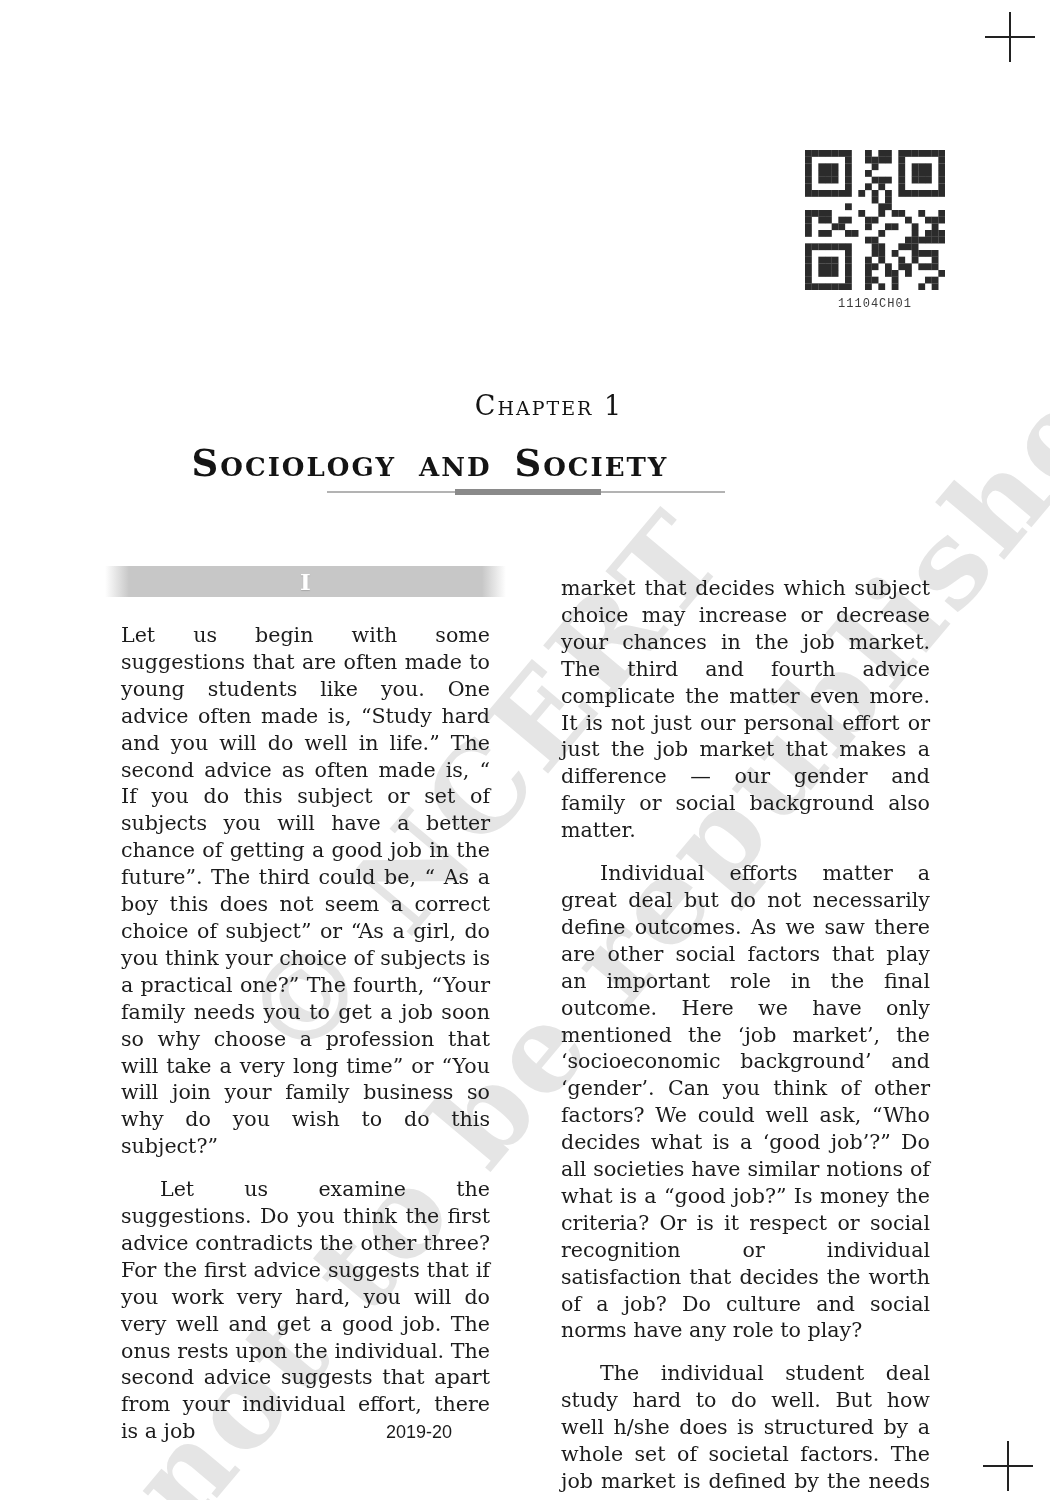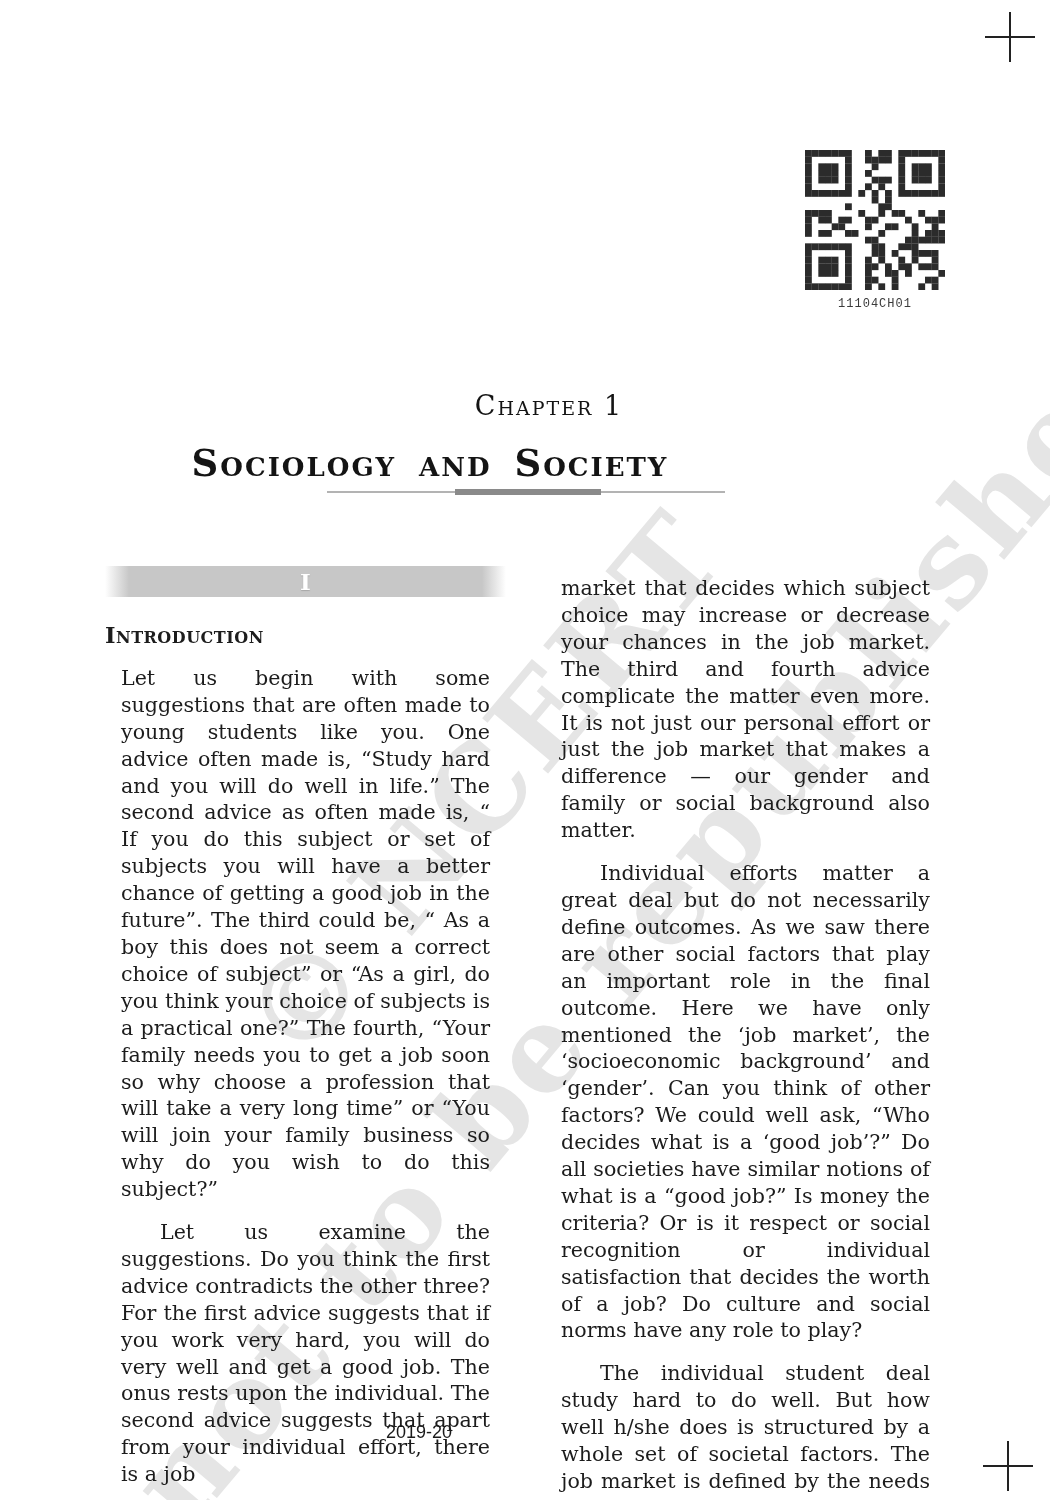--- a/index.html
+++ b/index.html
@@ -309,21 +309,20 @@
   <div class="page-title">Sociology and Society</div>
   <div class="title-rule">
     <div class="thin"></div>
     <div class="thick"></div>
   </div>
 
   <div class="col col-left">
     <div class="section-banner">
       <span class="marker">I</span>
     </div>
-    <h2 class="section-heading">Introduction</h2>
     <p>Let us begin with some suggestions that are often made to young students like you. One advice often made is, “Study hard and you will do well in life.” The second advice as often made is, “ If you do this subject or set of subjects you will have a better chance of getting a good job in the future”. The third could be, “ As a boy this does not seem a correct choice of subject” or “As a girl, do you think your choice of subjects is a practical one?”  The fourth, “Your family needs you to get a job soon so why choose a profession that will take a very long time” or “You will join your family business so why do you wish to do this subject?”</p>
     <p class="indent">Let us examine the suggestions. Do you think the first advice contradicts the other three? For the first advice suggests that if you work very hard, you will do very well and get a good job. The onus rests upon the individual. The second advice suggests that apart from your individual effort, there is a job</p>
   </div>
 
   <div class="col col-right">
     <p>market that decides which subject choice may increase or decrease your chances in the job market. The third and fourth advice complicate the matter even more. It is not just our personal effort or just the job market that makes a difference — our gender and family or social background also matter.</p>
     <p class="indent">Individual efforts matter a great deal but do not necessarily define outcomes. As we saw there are other social factors that play an important role in the final outcome. Here we have only mentioned the ‘job market’, the ‘socioeconomic background’ and ‘gender’. Can you think of other factors?  We could well ask, “Who decides what is a ‘good job’?” Do all societies have similar notions of what is a “good job?” Is money the criteria? Or is it respect or social recognition or individual satisfaction that decides the worth of a job? Do culture and social norms have any role to play?</p>
     <p class="indent">The individual student deal study hard to do well. But how well h/she does is structured by a whole set of societal factors. The job market is defined by the needs of the economy.</p>
   </div>
 

